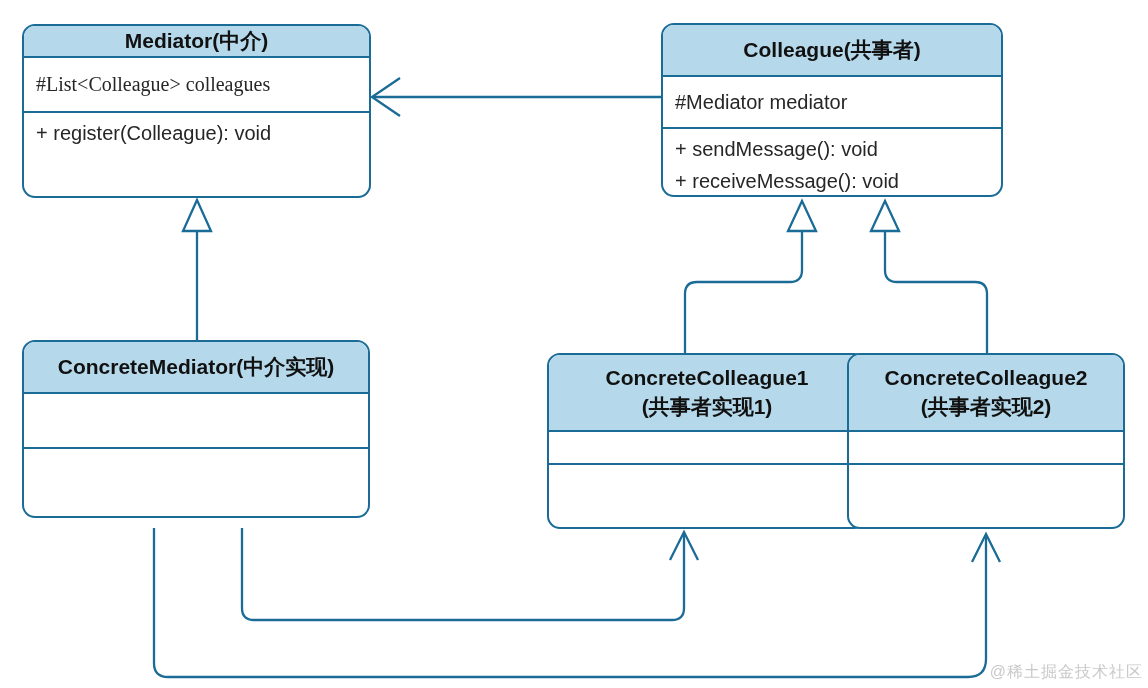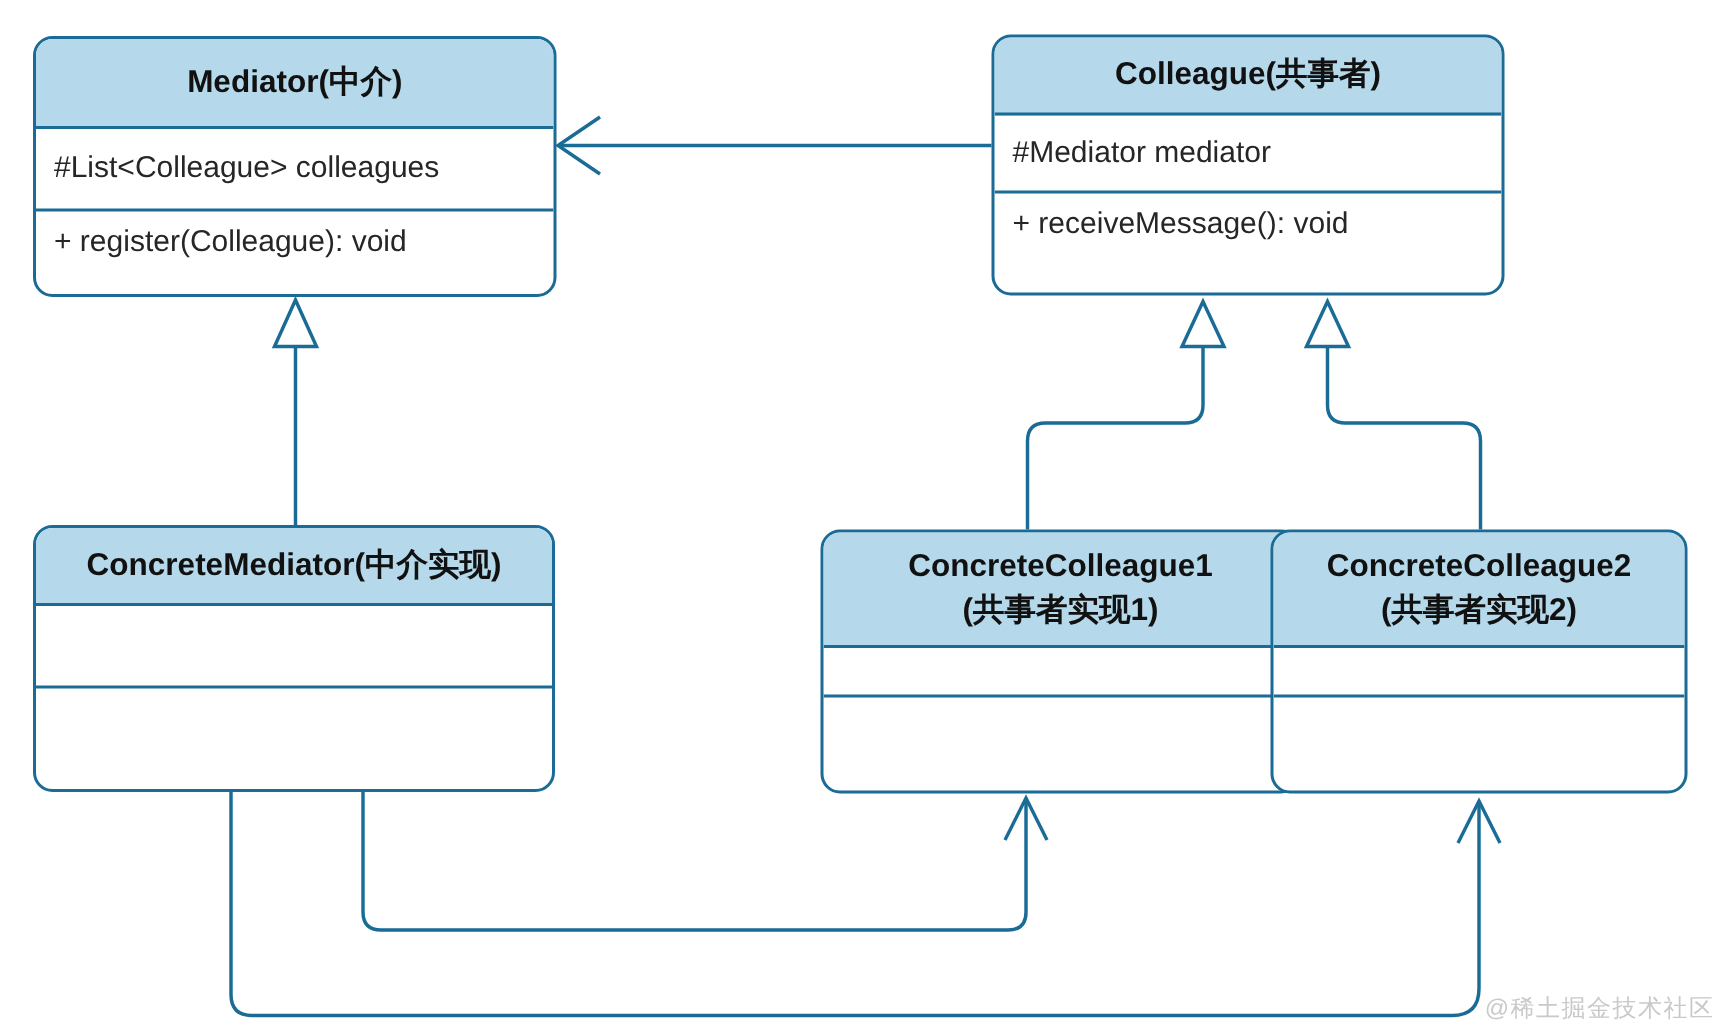--- a/index.html
+++ b/index.html
@@ -64,28 +64,28 @@
     padding-left: 12px;
     padding-top: 7px;
     font-size: 20px;
     color: #262626;
     line-height: 27px;
     flex: 1 1 auto;
     box-sizing: border-box;
   }
   
   .box-mediator          { left: 22px;  top: 24px;  width: 349px; height: 174px; }
-  .box-mediator .uml-header  { height: 60px; }
-  .box-mediator .uml-attrs   { height: 55px; }
+  .box-mediator .uml-header  { height: 32px; }
+  .box-mediator .uml-attrs   { height: 55px; font-family: Liberation Serif, serif; }
 
   .box-colleague         { left: 661px; top: 23px;  width: 342px; height: 174px; }
   .box-colleague .uml-header { height: 52px; text-align: center; }
   .box-colleague .uml-attrs  { height: 52px; }
 
-  .box-concrete-mediator { left: 22px;  top: 350px; width: 348px; height: 178px; }
+  .box-concrete-mediator { left: 22px;  top: 340px; width: 348px; height: 178px; }
   .box-concrete-mediator .uml-header { height: 52px; }
   .box-concrete-mediator .uml-attrs  { height: 55px; }
 
   .box-concrete-colleague1 { left: 547px; top: 353px; width: 320px; height: 176px; }
   .box-concrete-colleague1 .uml-header { height: 77px; }
   .box-concrete-colleague1 .uml-attrs  { height: 33px; }
 
   .box-concrete-colleague2 { left: 847px; top: 353px; width: 278px; height: 176px; }
   .box-concrete-colleague2 .uml-header { height: 77px; }
   .box-concrete-colleague2 .uml-attrs  { height: 33px; }
@@ -141,20 +141,21 @@
   </div>
 
   <div class="uml-class box-colleague">
     <div class="uml-header">
       <span>Colleague(共事者)</span>
     </div>
     <div class="uml-attrs">
       <span>#Mediator mediator</span>
     </div>
     <div class="uml-methods">
+      <span>+ sendMessage(): void</span>
       <span>+ receiveMessage(): void</span>
     </div>
   </div>
 
   <div class="uml-class box-concrete-mediator">
     <div class="uml-header">
       <span>ConcreteMediator(中介实现)</span>
     </div>
     <div class="uml-attrs"></div>
     <div class="uml-methods"></div>

